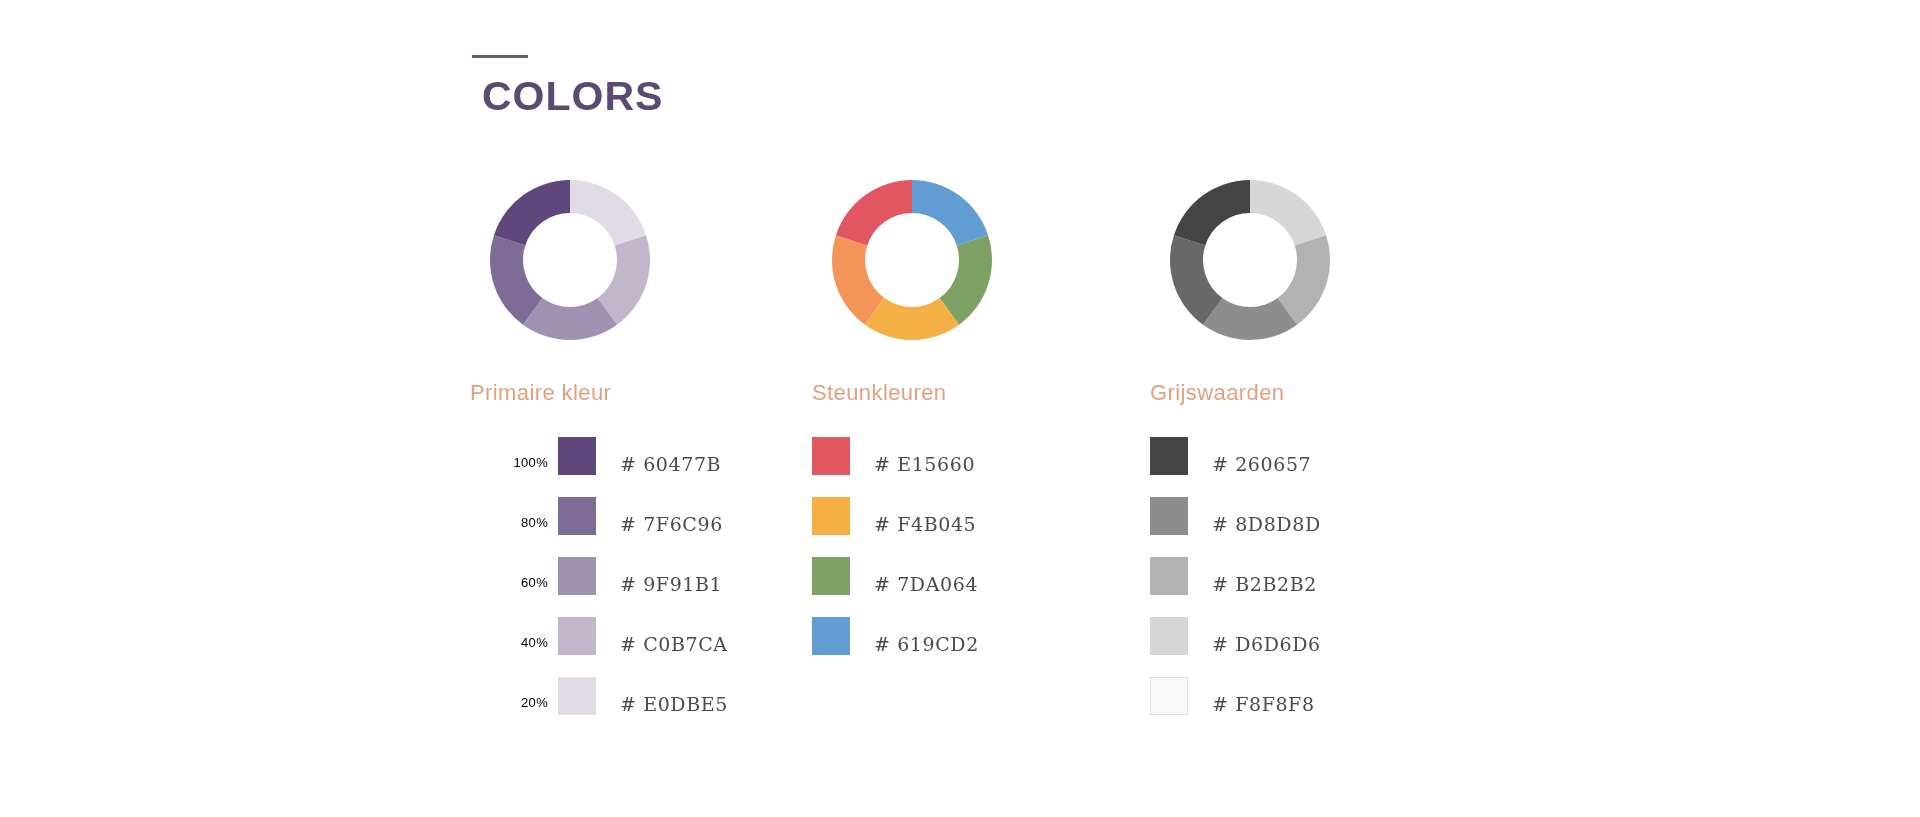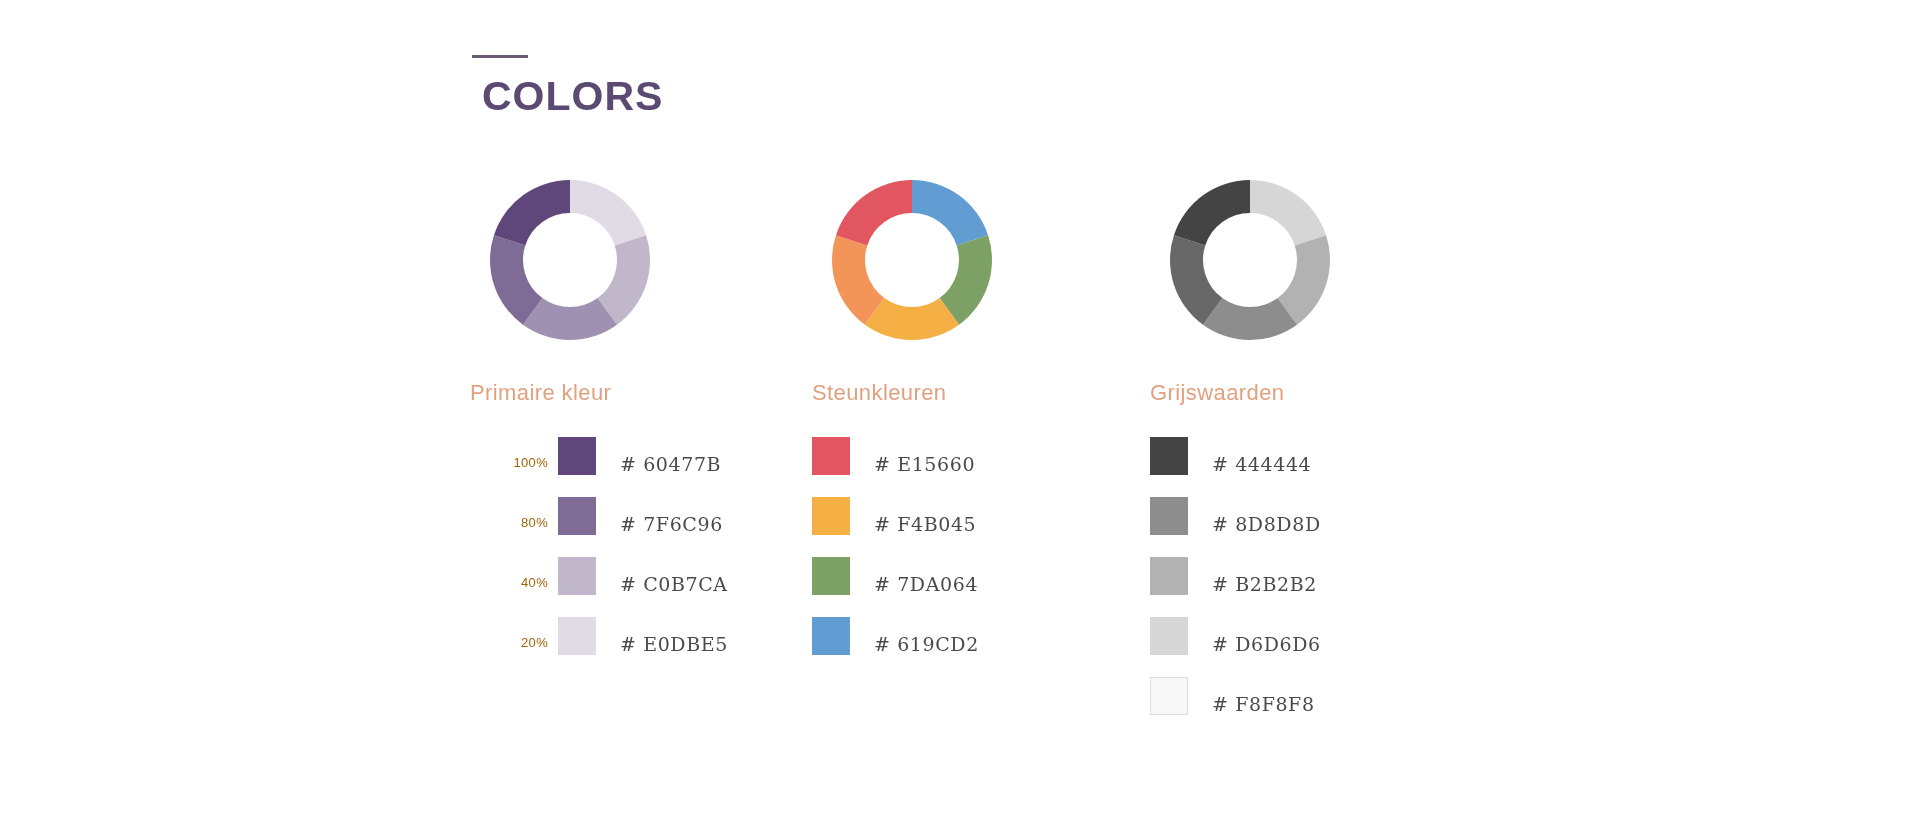--- a/index.html
+++ b/index.html
@@ -103,21 +103,21 @@
     height: 60px;
   }
   .swatch-pct {
     position: absolute;
     left: -76px;
     top: 18px;
     width: 66px;
     text-align: right;
     font-family: "Liberation Sans", sans-serif;
     font-size: 13px;
-    color: #a16207;
+    color: #000000;
     letter-spacing: 0.3px;
   }
   .swatch-chip {
     position: absolute;
     left: 0;
     top: 0;
     width: 38px;
     height: 38px;
   }
   .swatch-chip.bordered {
@@ -166,20 +166,25 @@
             <div class="swatch-pct">100%</div>
             <div class="swatch-chip" style="background: rgb(96, 71, 123);"></div>
             <div class="swatch-hex"># 60477B</div>
           </div>
           <div class="swatch-row">
             <div class="swatch-pct">80%</div>
             <div class="swatch-chip" style="background: rgb(127, 108, 150);"></div>
             <div class="swatch-hex"># 7F6C96</div>
           </div>
           <div class="swatch-row">
+            <div class="swatch-pct">60%</div>
+            <div class="swatch-chip" style="background: rgb(159, 145, 177);"></div>
+            <div class="swatch-hex"># 9F91B1</div>
+          </div>
+          <div class="swatch-row">
             <div class="swatch-pct">40%</div>
             <div class="swatch-chip" style="background: rgb(192, 183, 202);"></div>
             <div class="swatch-hex"># C0B7CA</div>
           </div>
           <div class="swatch-row">
             <div class="swatch-pct">20%</div>
             <div class="swatch-chip" style="background: rgb(224, 219, 229);"></div>
             <div class="swatch-hex"># E0DBE5</div>
           </div>
         </div>
@@ -221,21 +226,21 @@
             <path d="M 158.0845213036123 57.278640450004204 A 80 80 0 0 1 129.02282018339787 146.72135954999578 L 109.62590685774623 120.02379873562253 A 47 47 0 0 0 126.69965626587222 67.47620126437747 Z" fill="#B2B2B2"></path>
             <path d="M 129.02282018339787 146.72135954999578 A 80 80 0 0 1 34.97717981660216 146.72135954999578 L 54.37409314225377 120.02379873562253 A 47 47 0 0 0 109.62590685774623 120.02379873562253 Z" fill="#8D8D8D"></path>
             <path d="M 34.97717981660216 146.72135954999578 A 80 80 0 0 1 5.915478696387723 57.27864045000418 L 37.300343734127786 67.47620126437745 A 47 47 0 0 0 54.37409314225377 120.02379873562253 Z" fill="#686868"></path>
             <path d="M 5.915478696387723 57.27864045000418 A 80 80 0 0 1 81.99999999999999 2 L 81.99999999999999 35 A 47 47 0 0 0 37.300343734127786 67.47620126437745 Z" fill="#444444"></path>
           </svg>
         </div>
         <div class="section-label">Grijswaarden</div>
         <div class="swatch-list">
           <div class="swatch-row">
             <div class="swatch-chip" style="background: rgb(68, 68, 68);"></div>
-            <div class="swatch-hex"># 444444</div>
+            <div class="swatch-hex"># 260657</div>
           </div>
           <div class="swatch-row">
             <div class="swatch-chip" style="background: rgb(141, 141, 141);"></div>
             <div class="swatch-hex"># 8D8D8D</div>
           </div>
           <div class="swatch-row">
             <div class="swatch-chip" style="background: rgb(178, 178, 178);"></div>
             <div class="swatch-hex"># B2B2B2</div>
           </div>
           <div class="swatch-row">

